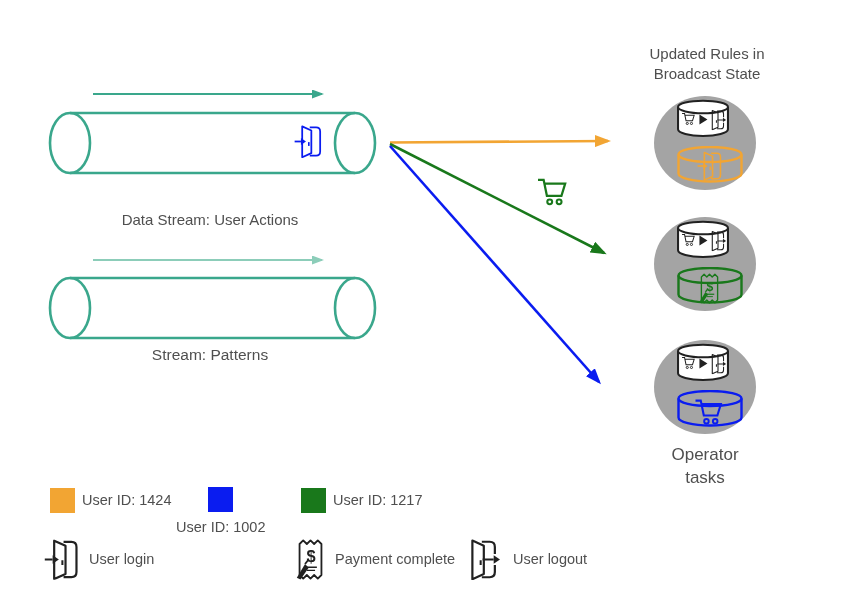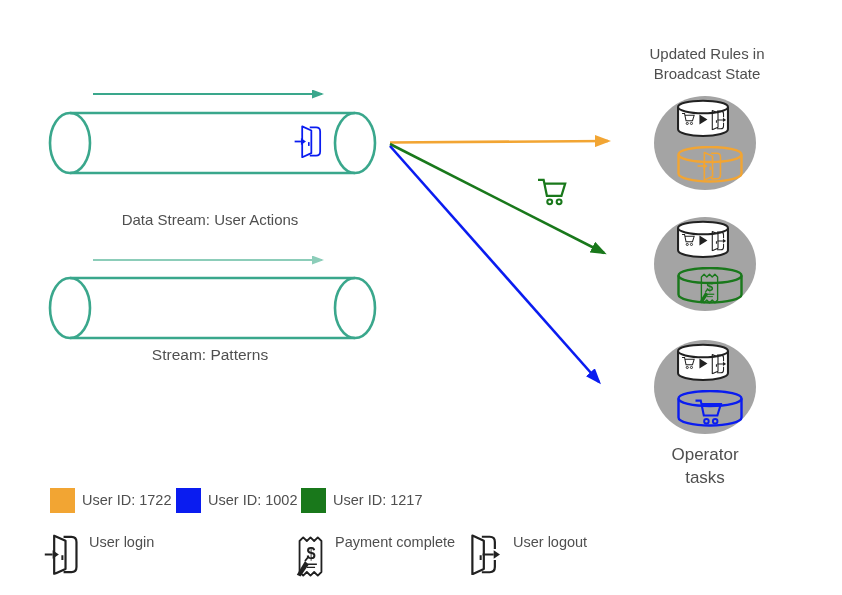--- a/index.html
+++ b/index.html
@@ -18,21 +18,21 @@
   .fl-gray{fill:var(--c-circle_gray);}
   .col-dark{color:var(--c-icon_dark);}
   .col-blue{color:var(--c-blue);}
   .col-green{color:var(--c-green);}
   .col-orange{color:var(--c-orange);}
   
   .clegend-item{position:absolute;top:487px;display:flex;align-items:center;gap:7px;height:26px;}
   .clegend-swatch{width:25px;height:25px;flex:0 0 auto;}
   .bg-orange{background:var(--c-orange);} .bg-blue{background:var(--c-blue);} .bg-green{background:var(--c-green);}
   .clegend-label{font-size:14.5px;}
-  .ilegend-item{position:absolute;top:534px;height:50px;display:flex;gap:9px;color:var(--c-icon_dark);}
+  .ilegend-item{position:absolute;top:534px;height:50px;display:flex;align-items:center;gap:9px;color:var(--c-icon_dark);}
   .ilegend-label{font-size:14.5px;color:var(--c-text,#4f4f4f);}
 </style>
 </head>
 <body>
 
 <div class="canvas">
 
   <svg class="art" width="842" height="595" viewBox="0 0 842 595">
     <defs>
 
@@ -141,23 +141,23 @@
 
   <div class="label center pre" style="left:607px;top:44px;width:200px;font-size:15px;line-height:20px;">Updated Rules in
 Broadcast State</div>
   <div class="label center" style="left:60px;top:181px;width:300px;font-size:15px;margin-top:30px;">Data Stream: User Actions</div>
   <div class="label center pre" style="left:605px;top:443px;width:200px;font-size:17px;line-height:23px;">Operator
 tasks</div>
   <div class="label center" style="left:60px;top:346px;width:300px;font-size:15.5px;">Stream: Patterns</div>
 
   <div class="clegend-item" style="left:50px;">
     <span class="clegend-swatch bg-orange"></span>
-    <span class="clegend-label">User ID: 1722</span>
+    <span class="clegend-label">User ID: 1424</span>
   </div>
-  <div class="clegend-item" style="left:176px;">
+  <div class="clegend-item" style="left:176px;flex-direction:column;">
     <span class="clegend-swatch bg-blue"></span>
     <span class="clegend-label">User ID: 1002</span>
   </div>
   <div class="clegend-item" style="left:301px;">
     <span class="clegend-swatch bg-green"></span>
     <span class="clegend-label">User ID: 1217</span>
   </div>
 
   <div class="ilegend-item" style="left:44px;">
     <svg width="36" height="41" viewBox="0 0 46 52">

